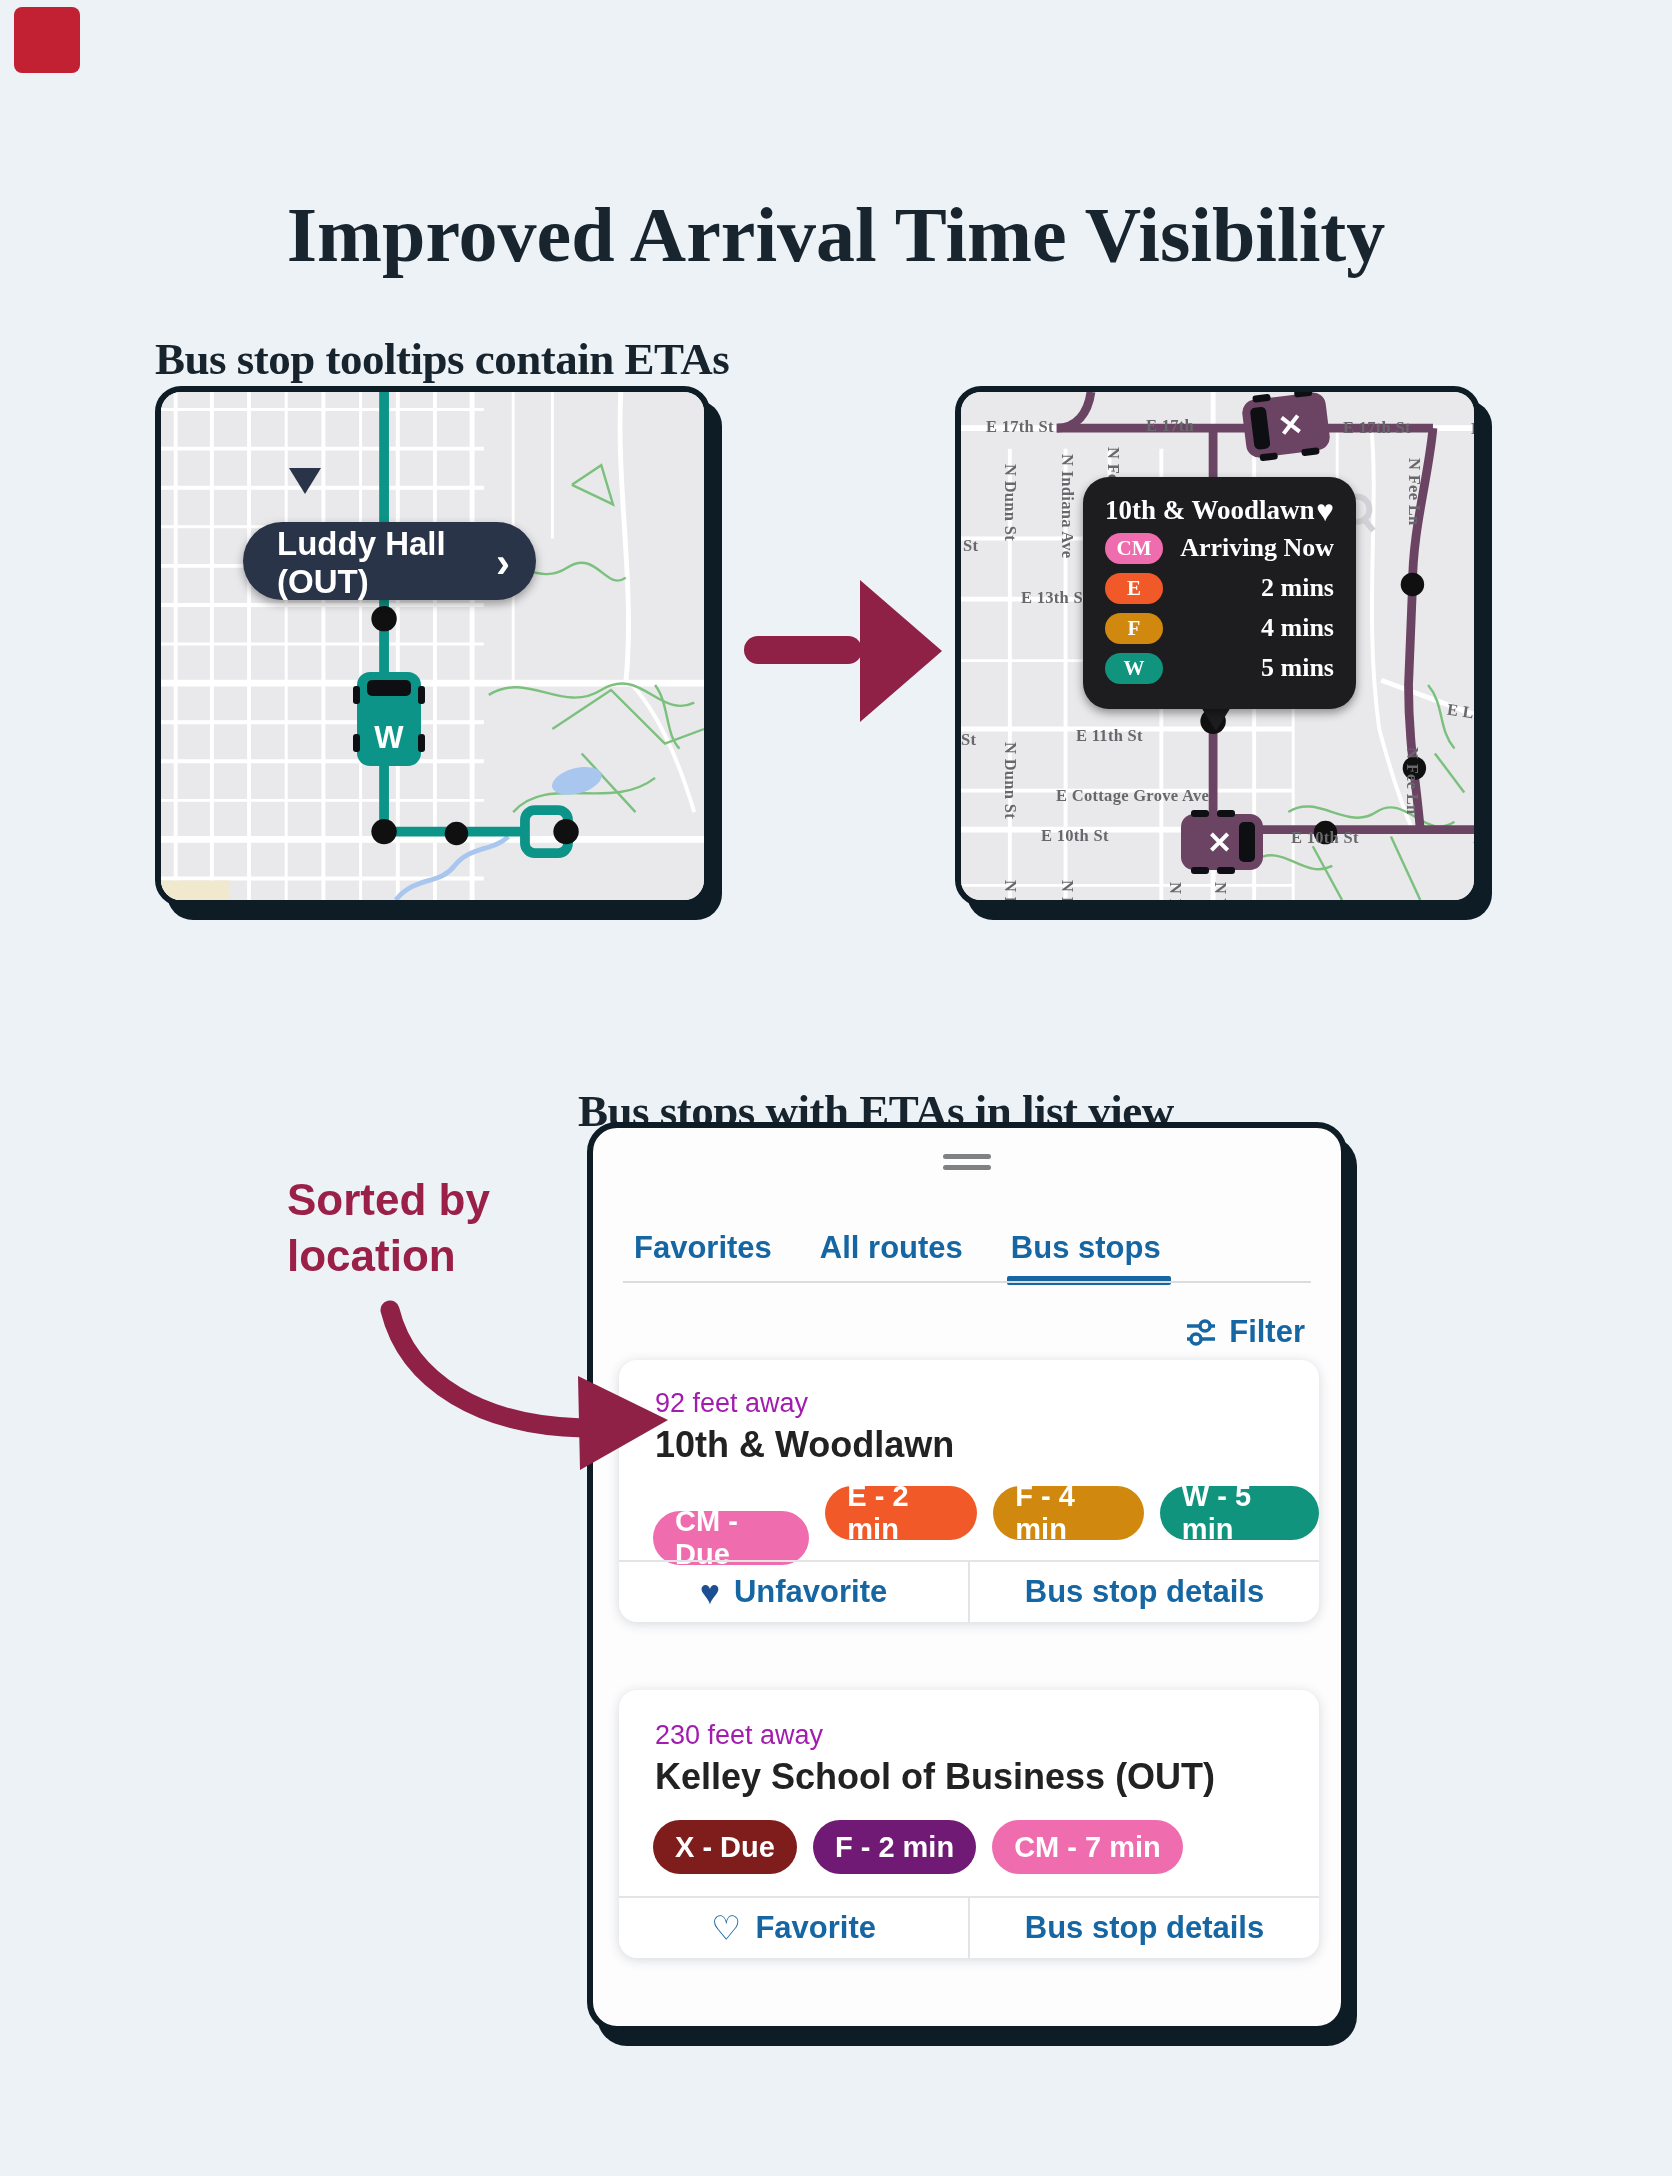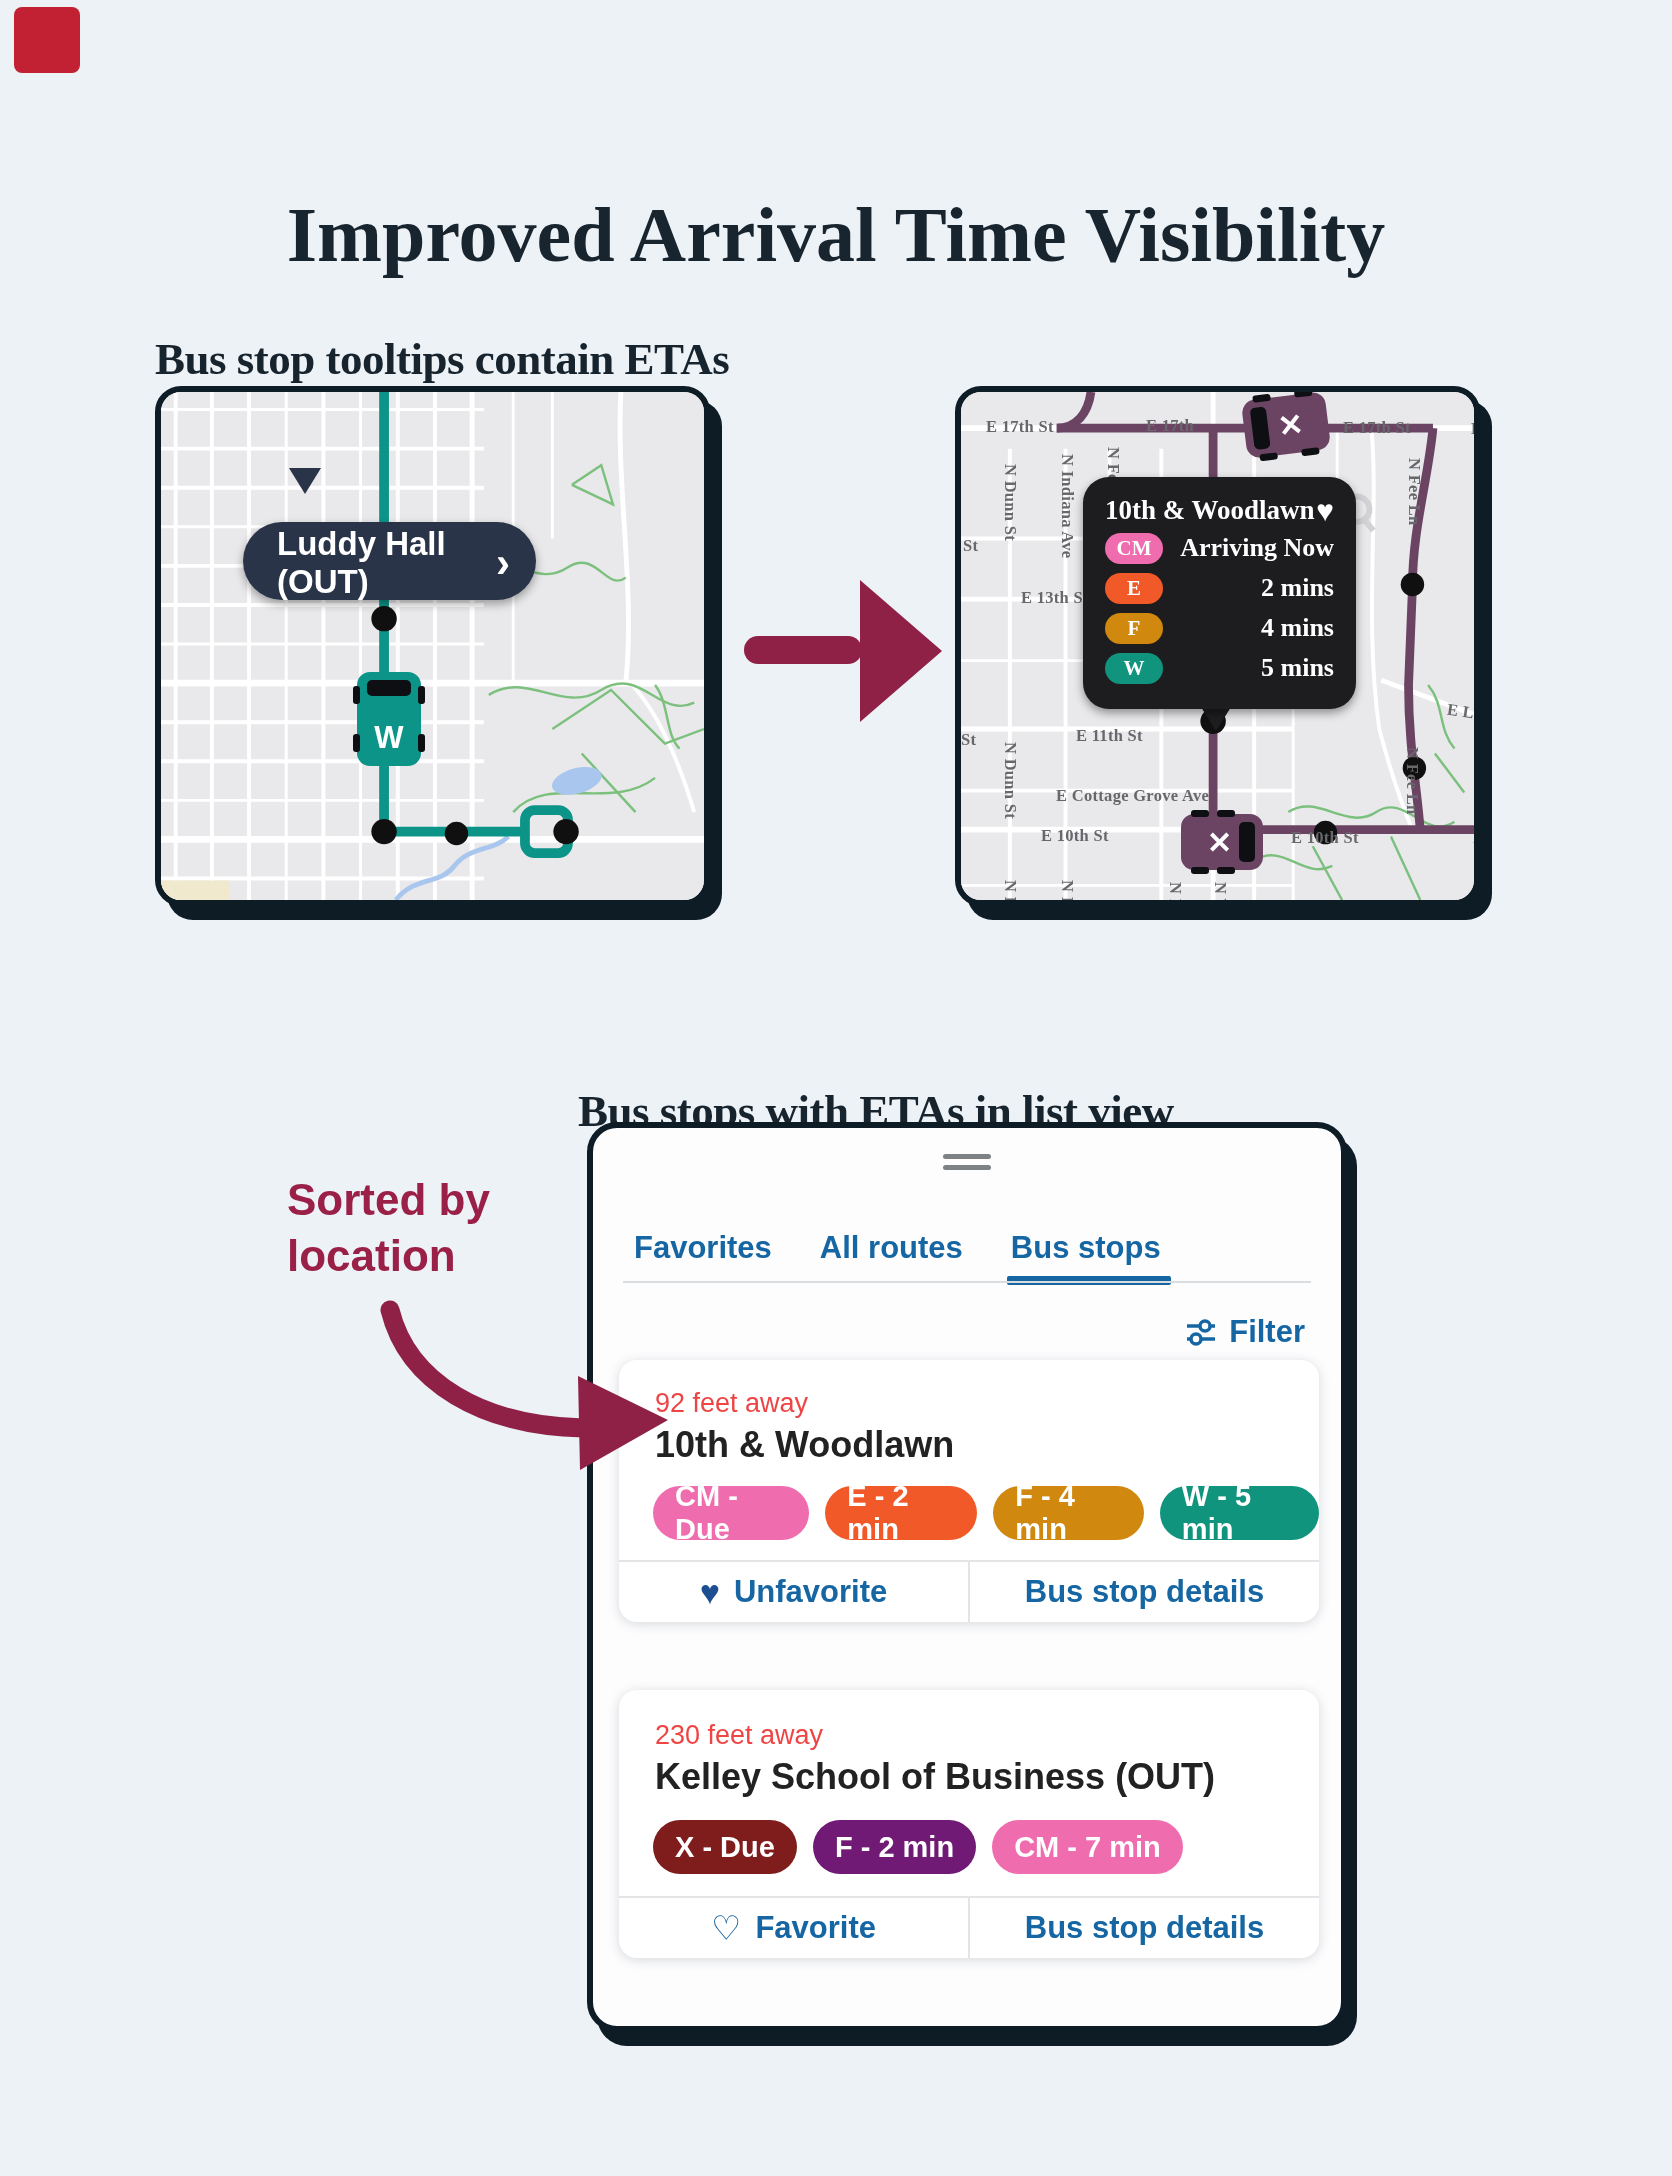--- a/index.html
+++ b/index.html
@@ -70,21 +70,21 @@
   .tab{position:relative;color:#1566a2;font-weight:bold;font-size:31px;}
   .tab.active::after{content:'';position:absolute;left:-4px;right:-10px;top:46px;height:9px;
       background:#1566a2;border-radius:2px;}
   .tabline{position:absolute;left:30px;right:30px;top:153px;height:2px;background:#dadde0;}
   .filter{position:absolute;right:36px;top:186px;display:flex;align-items:center;gap:12px;
       color:#1566a2;font-weight:bold;font-size:31px;}
   .card{position:absolute;left:26px;width:700px;background:#fff;border-radius:18px;
       box-shadow:0 2px 12px rgba(40,50,60,.18);}
   #card-0{top:232px;height:262px;}
   #card-1{top:562px;height:268px;}
-  .distance{position:absolute;left:36px;top:28px;font-size:27px;color:#ef4444;}
+  .distance{position:absolute;left:36px;top:28px;font-size:27px;color:#a21caf;}
   .stop-name{position:absolute;left:36px;top:64px;font-size:36px;font-weight:bold;color:#222;}
   .badges{position:absolute;left:34px;top:126px;display:flex;gap:16px;}
   .badge{height:54px;border-radius:27px;display:inline-flex;align-items:center;justify-content:center;
       padding:0 22px;color:#fff;font-weight:bold;font-size:29px;}
   .card-actions{position:absolute;left:0;right:0;bottom:0;height:60px;border-top:2px solid #e4e4e6;
       display:flex;align-items:stretch;}
   .action{flex:1;display:flex;align-items:center;justify-content:center;gap:14px;
       color:#1566a2;font-weight:bold;font-size:31px;}
   .action .heart{font-size:34px;color:#1c4e91;line-height:1;}
   .vdiv{width:2px;background:#e4e4e6;}
@@ -327,21 +327,21 @@
             <circle cx="11" cy="22" r="5"></circle>
         </g>
       </svg>
       <span>Filter</span>
     </div>
 
     <div class="card" id="card-0">
       <div class="distance">92 feet away</div>
       <div class="stop-name">10th &amp; Woodlawn</div>
       <div class="badges">
-        <span class="badge" style="background: rgb(239, 108, 174);">CM - Due</span>
+        <span class="badge" style="background: rgb(239, 108, 174); margin-top: 25px;">CM - Due</span>
         <span class="badge" style="background: rgb(241, 90, 40);">E - 2 min</span>
         <span class="badge" style="background: rgb(208, 136, 15);">F - 4 min</span>
         <span class="badge" style="background: rgb(16, 148, 126);">W - 5 min</span>
       </div>
       <div class="card-actions">
         <div class="action">
           <span class="heart">♥</span>
           <span>Unfavorite</span>
         </div>
         <div class="vdiv"></div>

